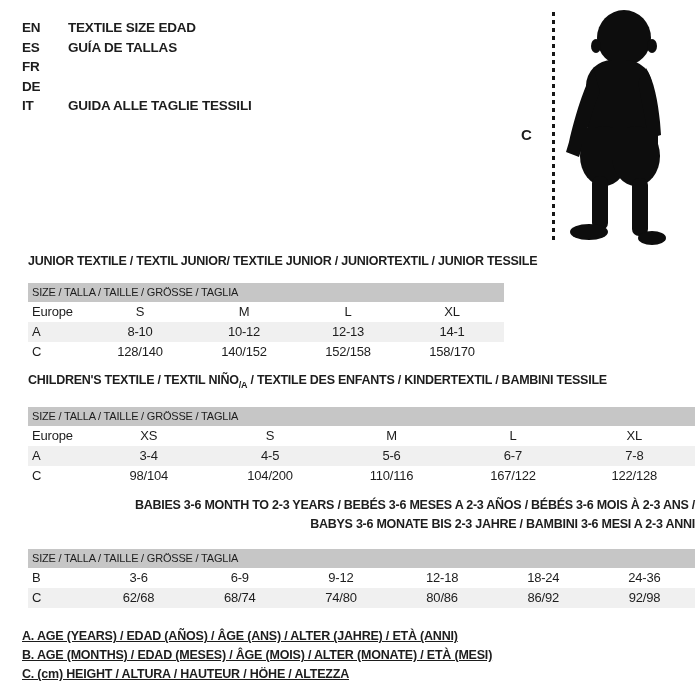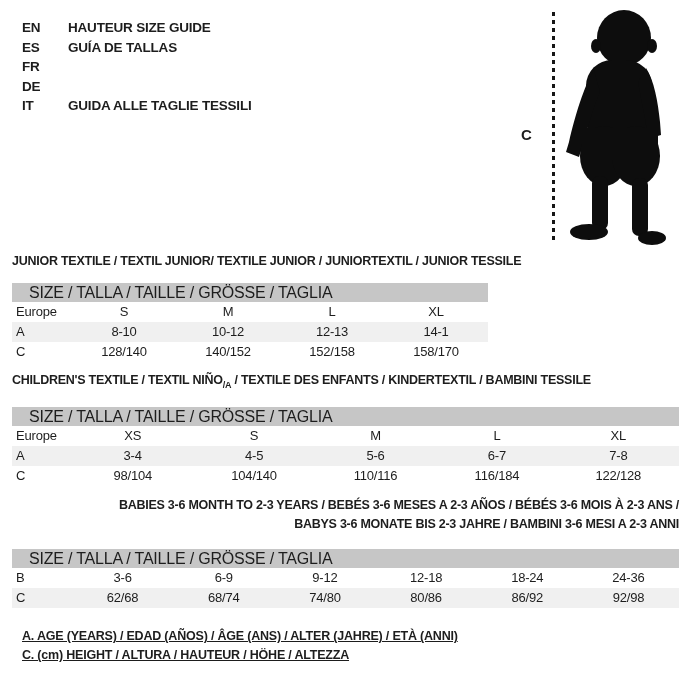--- a/index.html
+++ b/index.html
@@ -22,57 +22,57 @@
   
   .figure-wrap { position: absolute; left: 515px; top: 5px; width: 185px; height: 248px; }
   .measure-line {
     position: absolute; left: 37px; top: 7px; width: 3px; height: 231px;
     background: repeating-linear-gradient(to bottom, #161616 0 4px, transparent 4px 8px);
   }
   .figure-label { position: absolute; left: 6px; top: 121px; font-size: 15px; font-weight: 700; }
   .figure-svg { position: absolute; left: 47px; top: 3px; }
 
   
-  .section { position: absolute; left: 12px; }
+  .section { position: absolute; left: 28px; }
   .sec-title { font-size: 12.5px; font-weight: 700; letter-spacing: -0.25px; white-space: nowrap; line-height: 14px; }
   .sec-title .subscript { font-size: 9px; vertical-align: sub; }
   .sec1 { top: 254px; width: 476px; }
   .sec1 .sec-title { margin-bottom: 15px; }
   .sec2 { top: 373px; width: 667px; }
   .sec2 .sec-title { margin-bottom: 4px; }
   .sec3 { top: 496px; width: 667px; }
   .sec3 .title-lines { margin-bottom: 9px; }
   .sec3 .sec-title { line-height: 19px; text-align: right; }
 
   .size-bar {
     background: #c6c6c6;
     height: 19px; line-height: 19px;
-    padding-left: 17px;
-    font-size: 16px; letter-spacing: -0.2px;
+    padding-left: 4px;
+    font-size: 11px; letter-spacing: -0.2px;
     white-space: nowrap;
     margin-top: 15px;
   }
   .trow { display: flex; height: 20px; line-height: 20px; font-size: 13px; letter-spacing: -0.2px; }
   .trow.shaded { background: #f0f0f0; }
   .tlabel { width: 60px; padding-left: 4px; flex: none; }
   .tcell { flex: 1; text-align: center; }
 
   
   .footnotes { position: absolute; left: 22px; top: 627px; }
   .footnote { font-size: 12.5px; font-weight: 700; letter-spacing: -0.2px; line-height: 19px; white-space: nowrap; text-decoration: underline; }
 </style>
 </head>
 <body>
 
 <div class="page">
 
   <div class="lang-block">
     <div class="lang-row">
       <span class="lang-code">EN</span>
-      <span class="lang-title">HAUTEUR SIZE GUIDE</span>
+      <span class="lang-title">TEXTILE SIZE EDAD</span>
     </div>
     <div class="lang-row">
       <span class="lang-code">ES</span>
       <span class="lang-title">GUÍA DE TALLAS</span>
     </div>
     <div class="lang-row">
       <span class="lang-code">FR</span>
     </div>
     <div class="lang-row">
       <span class="lang-code">DE</span>
@@ -159,23 +159,23 @@
           <span class="tlabel">A</span>
           <span class="tcell">3-4</span>
           <span class="tcell">4-5</span>
           <span class="tcell">5-6</span>
           <span class="tcell">6-7</span>
           <span class="tcell">7-8</span>
         </div>
         <div class="trow">
           <span class="tlabel">C</span>
           <span class="tcell">98/104</span>
-          <span class="tcell">104/140</span>
+          <span class="tcell">104/200</span>
           <span class="tcell">110/116</span>
-          <span class="tcell">116/184</span>
+          <span class="tcell">167/122</span>
           <span class="tcell">122/128</span>
         </div>
       </div>
   </div>
 
   <div class="section sec3">
     <div class="title-lines">
       <div class="sec-title">BABIES 3-6 MONTH TO 2-3 YEARS / BEBÉS 3-6 MESES A 2-3 AÑOS / BÉBÉS 3-6 MOIS À 2-3 ANS /</div>
       <div class="sec-title">BABYS 3-6 MONATE BIS 2-3 JAHRE / BAMBINI 3-6 MESI A 2-3 ANNI</div>
     </div>
@@ -197,16 +197,17 @@
           <span class="tcell">74/80</span>
           <span class="tcell">80/86</span>
           <span class="tcell">86/92</span>
           <span class="tcell">92/98</span>
         </div>
       </div>
   </div>
 
   <div class="footnotes">
     <div class="footnote">A. AGE (YEARS) / EDAD (AÑOS) / ÂGE (ANS) / ALTER (JAHRE) / ETÀ (ANNI)</div>
+    <div class="footnote">B. AGE (MONTHS) / EDAD (MESES) / ÂGE (MOIS) / ALTER (MONATE) / ETÀ (MESI)</div>
     <div class="footnote">C. (cm) HEIGHT / ALTURA / HAUTEUR / HÖHE / ALTEZZA</div>
   </div>
 
 </div>
 
 </body></html>

